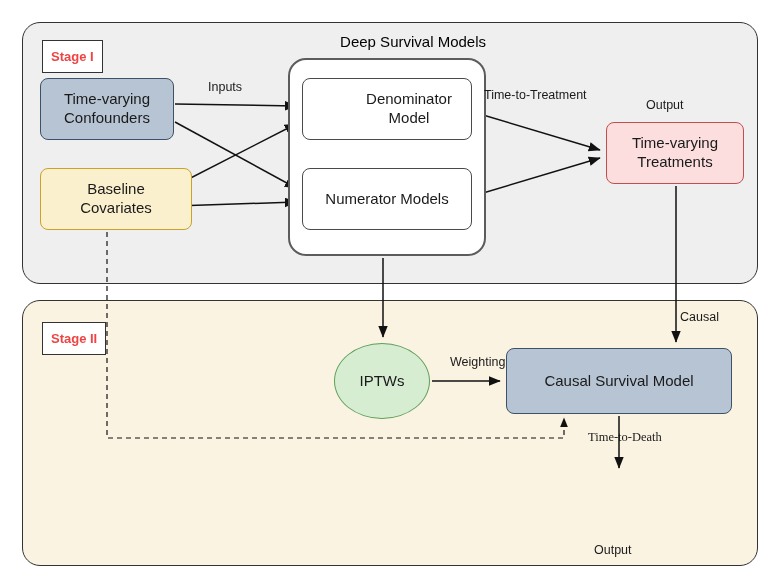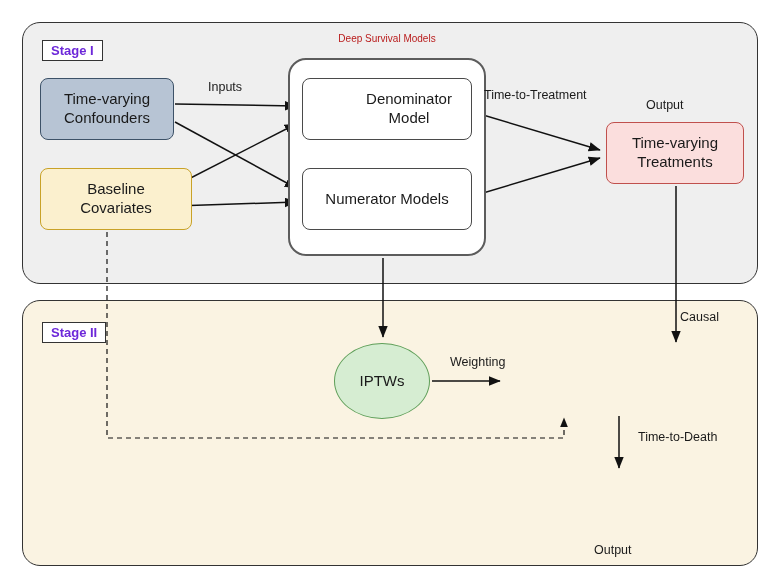--- a/index.html
+++ b/index.html
@@ -36,22 +36,22 @@
     width: 736px;
     height: 266px;
     background: #faf3e2;
   }
   .stage-label {
     position: absolute;
     border: 1.5px solid #333333;
     background: #ffffff;
     font-size: 13px;
     font-weight: bold;
-    color: #6d28d9;
-    padding: 2px 8px;
+    color: #ef4444;
+    padding: 8px 8px;
     box-sizing: border-box;
     white-space: nowrap;
   }
   #stage1-label { left: 42px; top: 40px; }
   #stage2-label { left: 42px; top: 322px; }
 
   .node {
     position: absolute;
     box-sizing: border-box;
     display: flex;
@@ -79,23 +79,23 @@
     position: absolute;
     left: 288px; top: 58px; width: 198px; height: 198px;
     border: 2px solid #5c5c5c;
     border-radius: 18px;
     background: #ffffff;
     box-sizing: border-box;
   }
   #dsm-title {
     position: absolute;
     left: 288px; top: 33px; width: 198px;
-    text-align: center;
-    font-size: 10px;
-    color: #b91c1c;
+    text-align: right;
+    font-size: 15px;
+    color: #000000;
   }
   #node-denominator {
     left: 302px; top: 78px; width: 170px; height: 62px;
     background: #ffffff;
     border: 1.6px solid #4a4a4a;
     padding-left: 44px;
   }
   #node-numerator {
     left: 302px; top: 168px; width: 170px; height: 62px;
     background: #ffffff;
@@ -128,21 +128,21 @@
     position: absolute;
     font-size: 12.5px;
     color: #1a1a1a;
     white-space: nowrap;
   }
   #lbl-inputs { left: 208px; top: 80px; }
   #lbl-time-to-treatment { left: 484px; top: 88px; }
   #lbl-output-top { left: 646px; top: 98px; }
   #lbl-input { left: 680px; top: 310px; }
   #lbl-weighting { left: 450px; top: 355px; }
-  #lbl-time-to-death { left: 638px; top: 430px; }
+  #lbl-time-to-death { left: 588px; top: 430px; font-family: Liberation Serif, serif; }
   #lbl-output-bottom { left: 594px; top: 543px; }
 
   svg#edges {
     position: absolute;
     left: 0; top: 0;
     width: 780px; height: 588px;
     pointer-events: none;
   }
 </style>
 </head>
@@ -218,20 +218,23 @@
     <div>
       <span>Time-varying</span>
       <span>Treatments</span>
     </div>
   </div>
 
   <div class="node" id="node-iptw">
     <span>IPTWs</span>
   </div>
 
+  <div class="node" id="node-causal">
+    <span>Causal Survival Model</span>
+  </div>
 
 
   <div class="edge-label" id="lbl-inputs">Inputs</div>
   <div class="edge-label" id="lbl-time-to-treatment">Time-to-Treatment</div>
   <div class="edge-label" id="lbl-output-top">Output</div>
   <div class="edge-label" id="lbl-input">Causal</div>
   <div class="edge-label" id="lbl-weighting">Weighting</div>
   <div class="edge-label" id="lbl-time-to-death">Time-to-Death</div>
   <div class="edge-label" id="lbl-output-bottom">Output</div>
 

